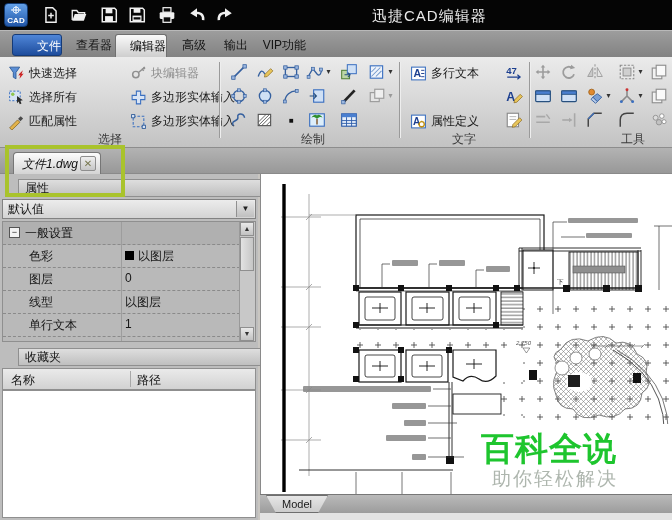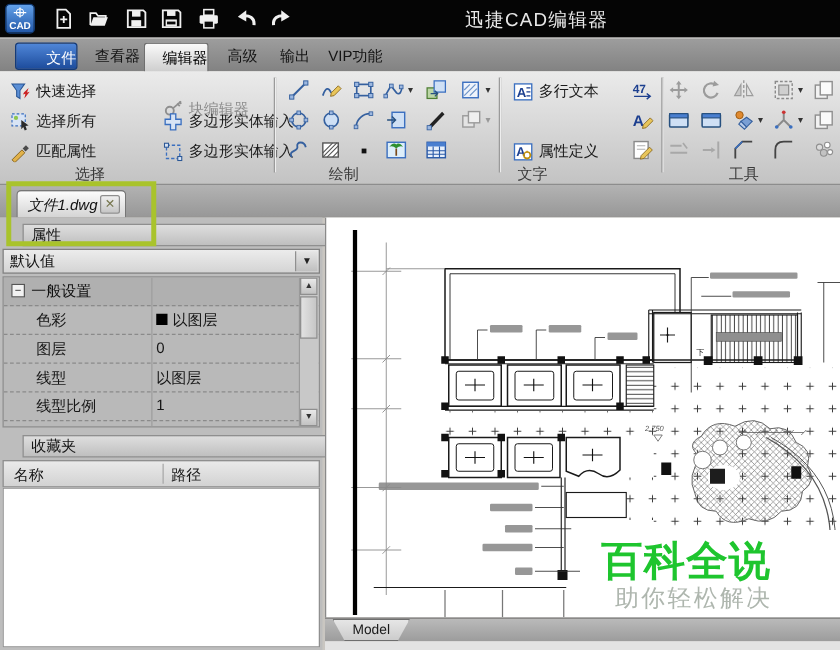--- a/index.html
+++ b/index.html
@@ -19,24 +19,24 @@
   .mitem{position:absolute;top:4px;height:20px;line-height:20px;text-align:right;color:#141414;}
   .m-file{left:12px;top:3px;width:50px;height:22px;line-height:22px;color:#fff;border-radius:3px;
           background:linear-gradient(#4f86d8,#1d4c9c);border:1px solid #143a78;box-sizing:border-box;}
   .m-active{left:115px;top:3px;width:52px;height:24px;line-height:22px;color:#000;
             background:linear-gradient(#fafafa,#cccccc);border:1px solid #6f6f6f;border-bottom:none;
             border-radius:3px 3px 0 0;box-sizing:border-box;}
   
   .ribbon{position:absolute;left:0;top:57px;width:672px;height:91px;
           background:linear-gradient(#ebebeb,#c3c3c3);border-bottom:1px solid #8d8d8d;box-sizing:border-box;}
   .sep{position:absolute;top:5px;height:76px;width:1px;background:#9a9a9a;border-right:1px solid #eeeeee;}
-  .glabel{position:absolute;top:74px;width:100px;font-size:12px;color:#3a3a3a;}
+  .glabel{position:absolute;top:74px;width:100px;text-align:center;font-size:12px;color:#3a3a3a;}
   .rb{position:absolute;display:flex;align-items:center;gap:4px;height:22px;color:#1b1b1b;white-space:nowrap;}
   .rb .ic{flex:0 0 auto;}
-  .rb.dis{color:#8d8d8d;margin-top:14px;}
+  .rb.dis{color:#8d8d8d;}
   .ic{width:17px;height:17px;display:inline-block;}
   .di{position:absolute;width:18px;height:18px;}
   .di svg{width:18px;height:18px;}
   .dd{position:absolute;width:9px;font-size:8px;color:#333;text-align:center;line-height:10px;}
   .dd.gray{color:#999;}
   
   .tabbar{position:absolute;left:0;top:148px;width:672px;height:26px;
           background:linear-gradient(#b3b3b3,#989898);border-bottom:1px solid #8a8a8a;box-sizing:border-box;}
   .doctab{position:absolute;left:13px;top:4px;width:88px;height:22px;border:1px solid #767676;border-bottom:none;
           border-radius:4px 4px 0 0;background:linear-gradient(#fcfcfc,#d4d4d4);box-sizing:border-box;}
@@ -591,21 +591,21 @@
       </div>
       <div class="grow">
         <span class="n">图层</span>
         <span class="v">0</span>
       </div>
       <div class="grow">
         <span class="n">线型</span>
         <span class="v">以图层</span>
       </div>
       <div class="grow">
-        <span class="n">线型比例</span>
+        <span class="n">单行文本</span>
         <span class="v">1</span>
       </div>
       <div class="gcol"></div>
       <div class="vscroll">
         <span class="sarr" style="top:0">▲</span>
         <span class="sthumb"></span>
         <span class="sarr" style="bottom:0">▼</span>
       </div>
     </div>
     <div class="phead" style="top:174px">

